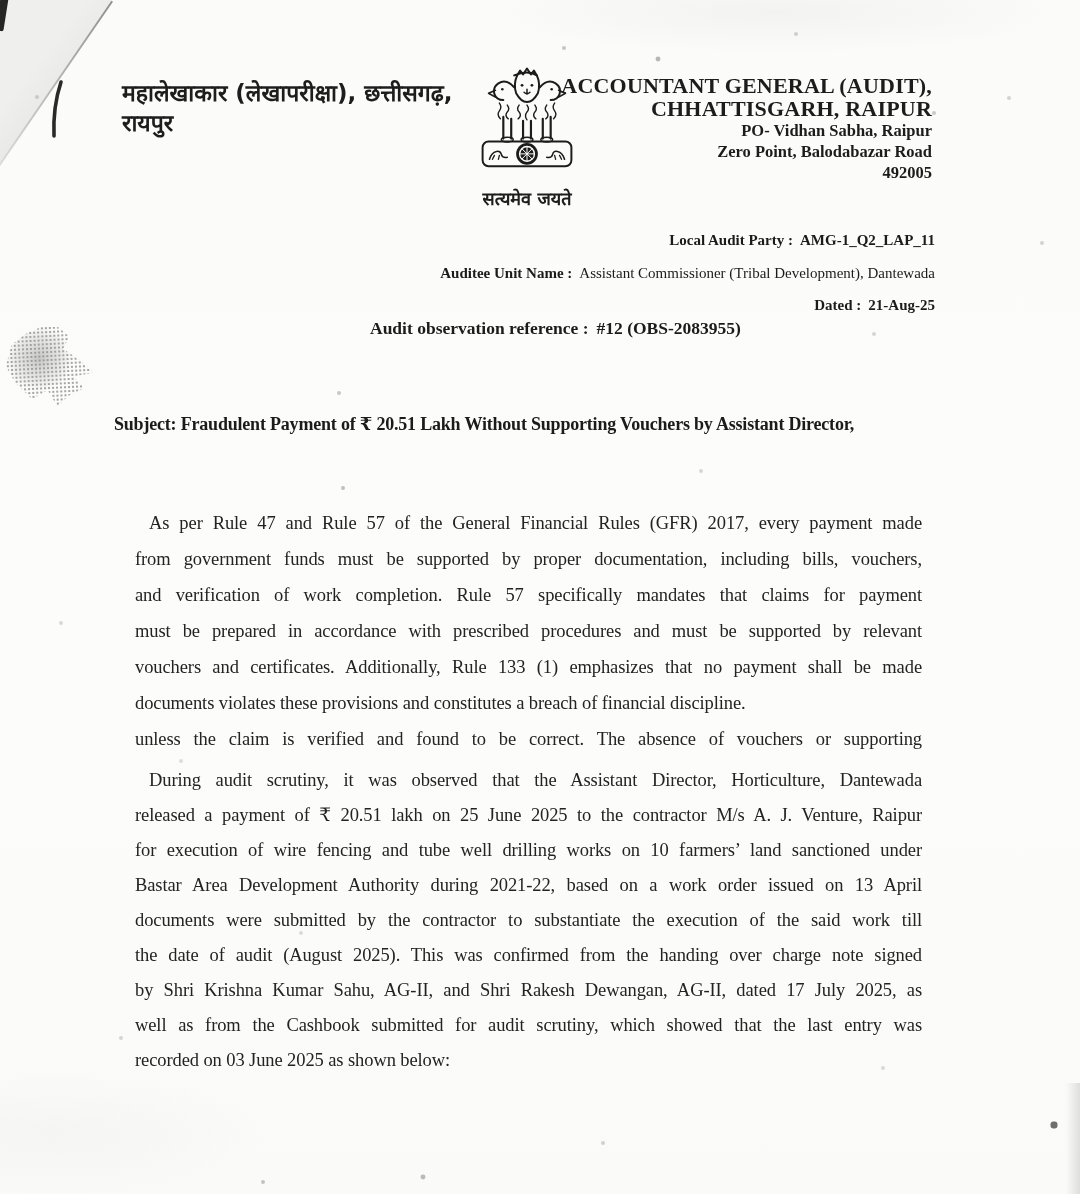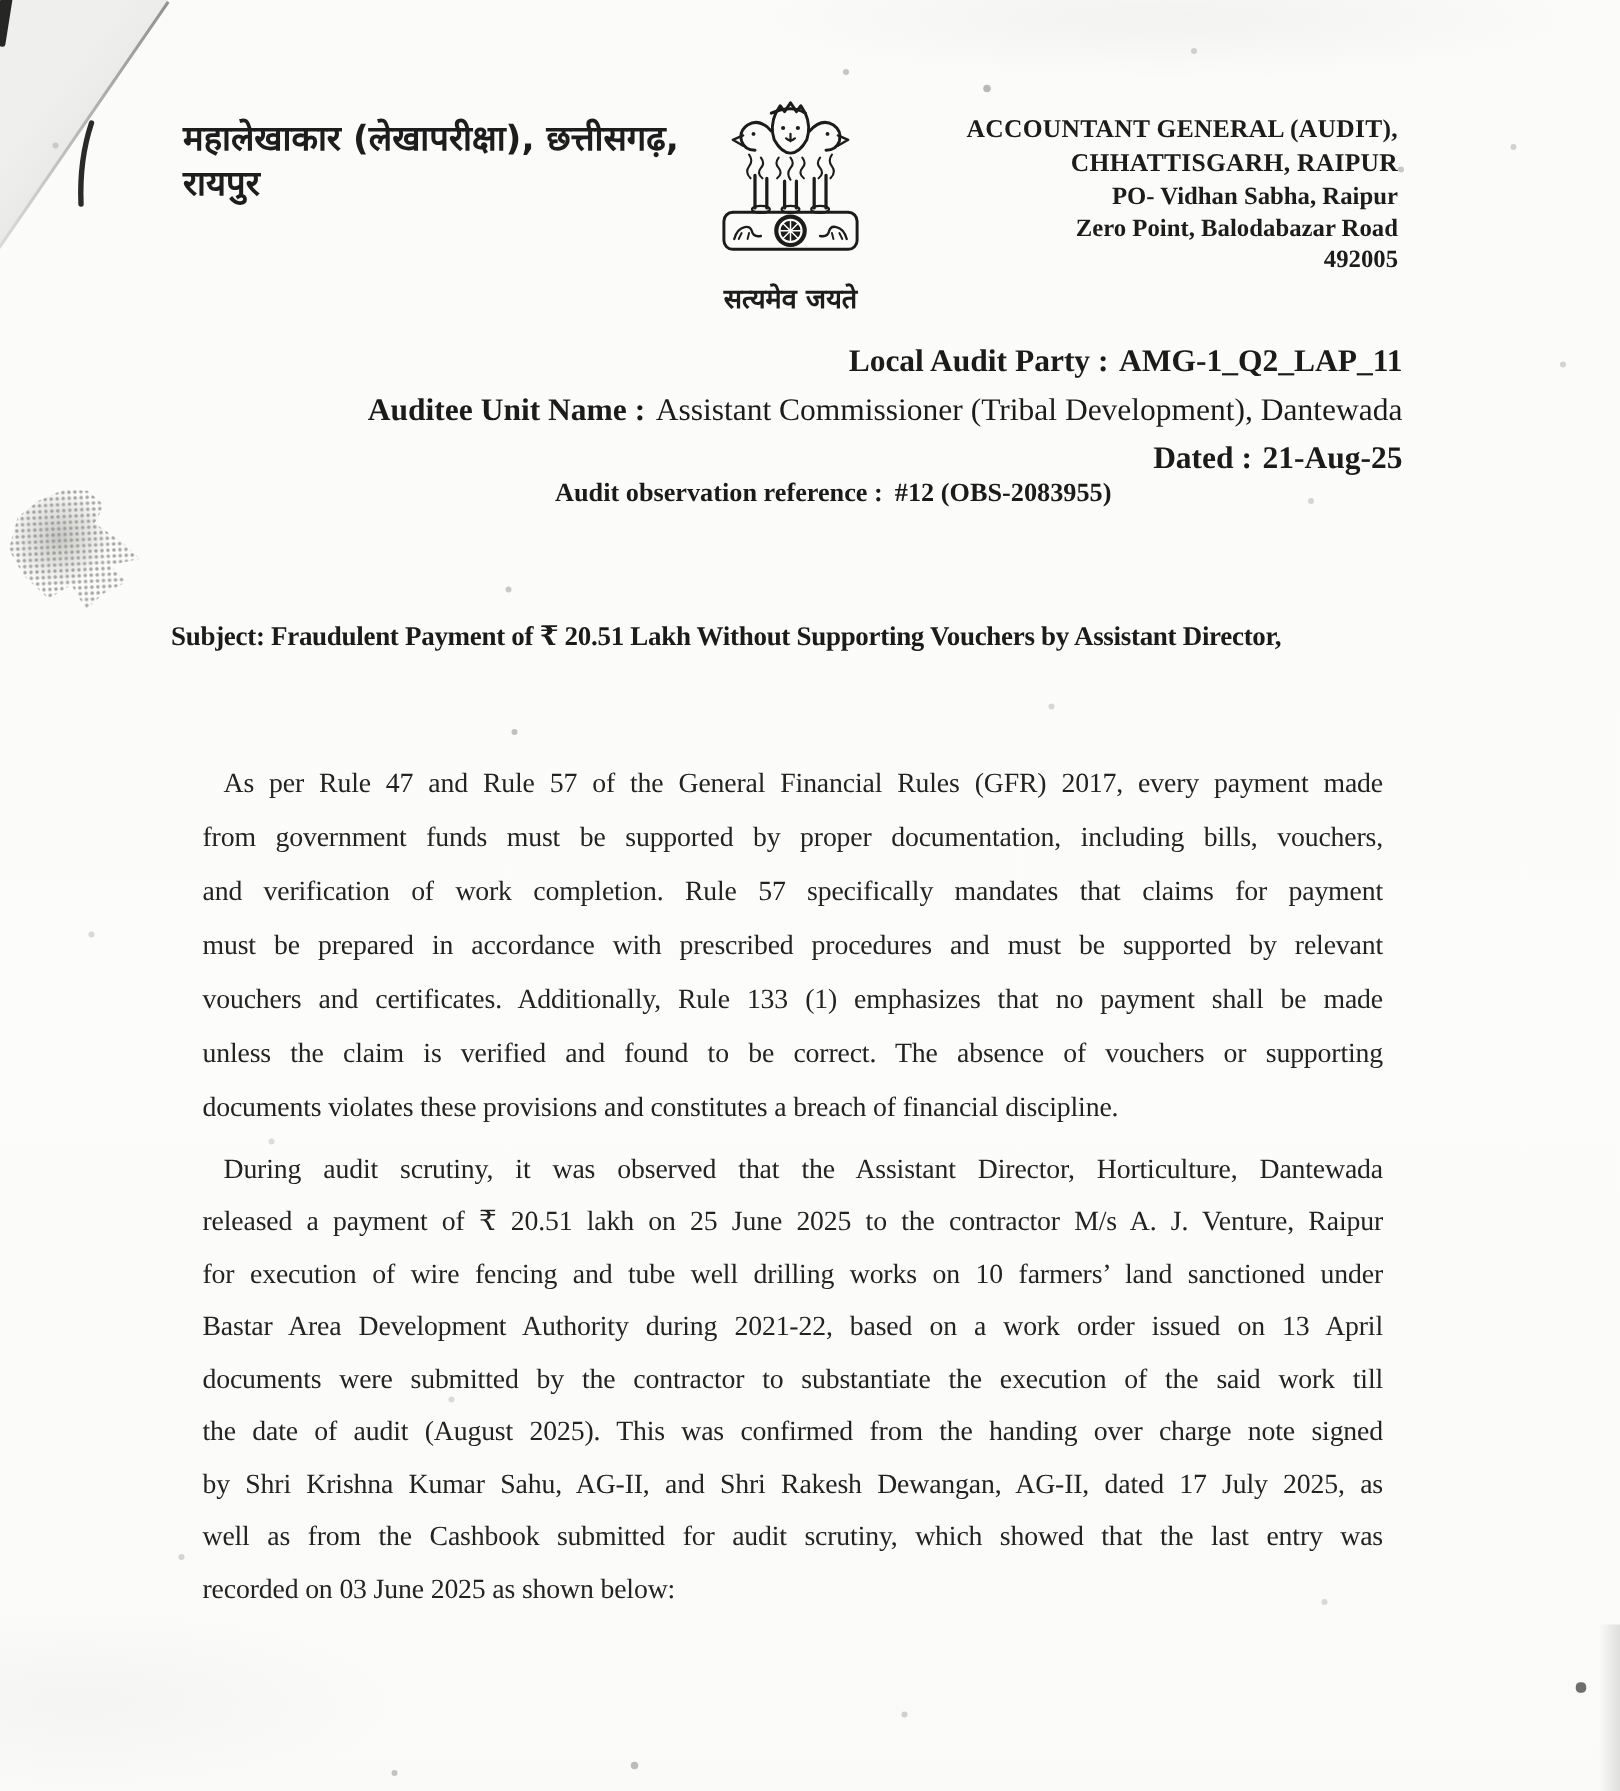--- a/index.html
+++ b/index.html
@@ -56,25 +56,25 @@
     font-family:"DejaVu Sans",sans-serif;font-weight:bold;font-size:23px;line-height:30px;color:#1d1d1d;
   }
   .emblem{position:absolute;left:466px;top:34px;width:122px;height:148px;}
   .motto{
     position:absolute;left:452px;top:186px;width:150px;text-align:center;
     font-family:"DejaVu Sans",sans-serif;font-weight:bold;font-size:18px;color:#1d1d1d;
   }
   .office-block{
     position:absolute;right:148px;top:74px;text-align:right;color:#1c1c1c;
   }
-  .office-name{font-weight:bold;font-size:17px;line-height:23px;letter-spacing:0.2px;}
+  .office-name{font-weight:bold;font-size:22px;line-height:23px;letter-spacing:0.2px;}
   .office-addr{font-weight:bold;font-size:16.5px;line-height:21px;}
   
   .meta-block{position:absolute;right:145px;top:224px;text-align:right;color:#1b1b1b;}
-  .meta-line{font-size:21px;line-height:32.5px;white-space:nowrap;}
+  .meta-line{font-size:15px;line-height:32.5px;white-space:nowrap;}
   .meta-line .lbl{font-weight:bold;}
   .meta-line .val{margin-left:7px;font-weight:bold;}
   .meta-line .val.norm{font-weight:normal;}
   .obs-ref{position:absolute;left:338px;top:318px;font-size:17.5px;white-space:nowrap;color:#1b1b1b;margin-left:32px;}
   .obs-ref .lbl{font-weight:bold;}
   .obs-ref .val{margin-left:8px;font-weight:bold;}
   
   .subject{position:absolute;left:114px;top:408px;width:830px;color:#1b1b1b;}
   .subject .sline{font-weight:bold;font-size:18px;line-height:33px;letter-spacing:-0.2px;white-space:nowrap;}
   
@@ -163,22 +163,22 @@
   <div class="subject">
     <div class="sline">Subject: Fraudulent Payment of ₹ 20.51 Lakh Without Supporting Vouchers by Assistant Director,</div>
   </div>
 
   <div class="para p1">
     <span class="bline indent1">As per Rule 47 and Rule 57 of the General Financial Rules (GFR) 2017, every payment made</span>
     <span class="bline">from government funds must be supported by proper documentation, including bills, vouchers,</span>
     <span class="bline">and verification of work completion. Rule 57 specifically mandates that claims for payment</span>
     <span class="bline">must be prepared in accordance with prescribed procedures and must be supported by relevant</span>
     <span class="bline">vouchers and certificates. Additionally, Rule 133 (1) emphasizes that no payment shall be made</span>
+    <span class="bline last">documents violates these provisions and constitutes a breach of financial discipline.</span>
     <span class="bline">unless the claim is verified and found to be correct. The absence of vouchers or supporting</span>
-    <span class="bline last">documents violates these provisions and constitutes a breach of financial discipline.</span>
   </div>
 
   <div class="para p2">
     <span class="bline indent1">During audit scrutiny, it was observed that the Assistant Director, Horticulture, Dantewada</span>
     <span class="bline">released a payment of ₹ 20.51 lakh on 25 June 2025 to the contractor M/s A. J. Venture, Raipur</span>
     <span class="bline">for execution of wire fencing and tube well drilling works on 10 farmers’ land sanctioned under</span>
     <span class="bline">Bastar Area Development Authority during 2021-22, based on a work order issued on 13 April</span>
     <span class="bline">documents were submitted by the contractor to substantiate the execution of the said work till</span>
     <span class="bline">the date of audit (August 2025). This was confirmed from the handing over charge note signed</span>
     <span class="bline">by Shri Krishna Kumar Sahu, AG-II, and Shri Rakesh Dewangan, AG-II, dated 17 July 2025, as</span>

